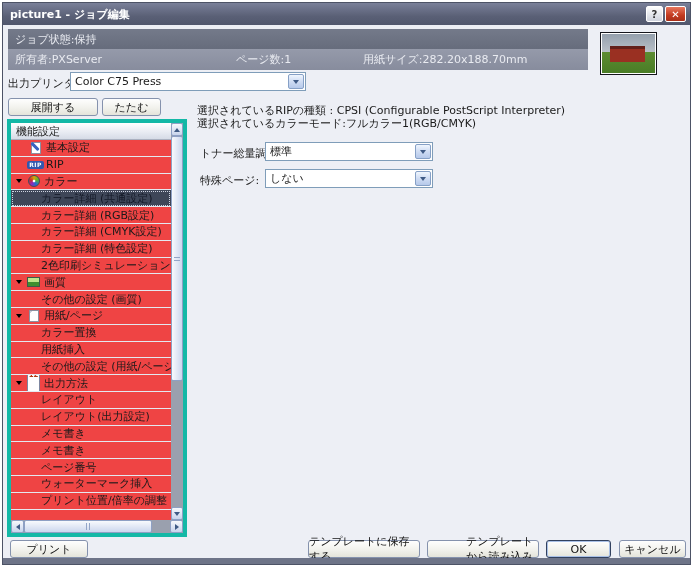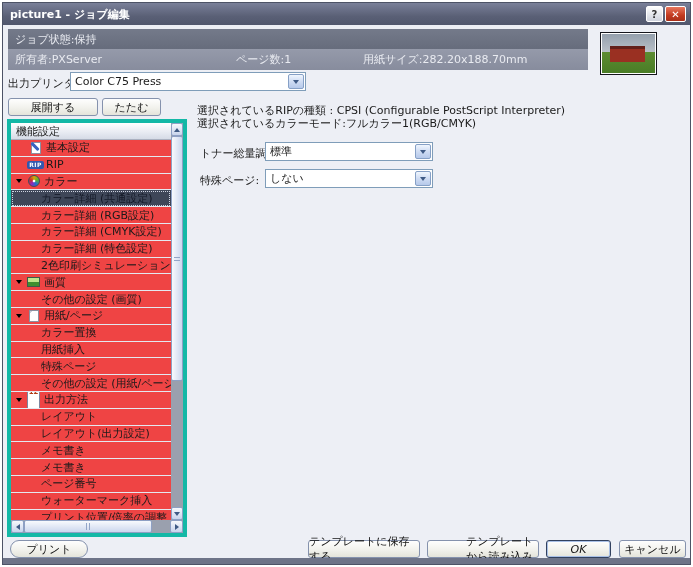--- a/index.html
+++ b/index.html
@@ -41,21 +41,21 @@
              background:linear-gradient(#f0f6fe,#cfdcf3 50%,#b6c9ea);border:1px solid #86a0c6;
              display:flex;align-items:center;justify-content:center;box-sizing:border-box;}
   .tri-down{width:0;height:0;border-left:3px solid transparent;border-right:3px solid transparent;border-top:4px solid #3f5a85;}
   .tri-up{width:0;height:0;border-left:3px solid transparent;border-right:3px solid transparent;border-bottom:4px solid #3f5a85;}
   .tri-left{width:0;height:0;border-top:3px solid transparent;border-bottom:3px solid transparent;border-right:4px solid #3f5a85;}
   .tri-right{width:0;height:0;border-top:3px solid transparent;border-bottom:3px solid transparent;border-left:4px solid #3f5a85;}
   
   .btn{position:absolute;height:18px;background:linear-gradient(180deg,#fefefe,#f3f3ee 50%,#e4e4da);
        border:1px solid #8592ad;border-radius:3px;box-sizing:border-box;
        display:flex;align-items:center;justify-content:center;font-size:11px;color:#111;cursor:default;}
-  .btn-focused{border-color:#32415f;box-shadow:inset 0 0 0 1px #a9c0e6;font-style:italic;}
+  .btn-focused{border-color:#32415f;box-shadow:inset 0 0 0 1px #a9c0e6;}
   .btn-expand{left:5px;top:95px;width:90px;}
   .btn-collapse{left:99px;top:95px;width:59px;}
   
   .listbox{position:absolute;left:4px;top:116px;width:180px;height:418px;background:#ef4444;
            border:4px solid #14b8a6;box-sizing:border-box;}
   .list-header{position:absolute;left:0;top:0;right:12px;height:17px;
                background:linear-gradient(#ffffff,#e9ecf3 55%,#d6dbe6);border-bottom:1px solid #aab0bf;
                display:flex;align-items:center;padding-left:5px;box-sizing:border-box;color:#222;}
   .rows{position:absolute;left:0;right:12px;top:17px;bottom:13px;overflow:hidden;}
   .tree-row{height:16.8px;display:flex;align-items:center;border-bottom:1px solid #e4e8f0;box-sizing:border-box;white-space:nowrap;overflow:hidden;}
@@ -96,21 +96,21 @@
   .hs-thumb::after{content:"";position:absolute;top:2px;bottom:2px;left:50%;width:5px;margin-left:-2px;
             background:repeating-linear-gradient(90deg,#93a5c8 0 1px,transparent 1px 3px);}
   
   .info-line1{position:absolute;left:194px;top:100px;}
   .info-line2{position:absolute;left:194px;top:113px;}
   .field-label-1{position:absolute;left:197px;top:143px;}
   .field-combo-1{left:262px;top:139px;width:168px;}
   .field-label-2{position:absolute;left:197px;top:170px;}
   .field-combo-2{left:262px;top:166px;width:168px;}
   
-  .btn-print{left:7px;top:537px;width:78px;border-radius:9px;}
+  .btn-print{left:7px;top:537px;width:78px;}
   .btn-save-template{left:305px;top:537px;width:112px;}
   .btn-load-template{left:424px;top:537px;width:112px;padding-left:38px;}
   .btn-ok{left:543px;top:537px;width:65px;}
   .btn-cancel{left:616px;top:537px;width:67px;}
 </style>
 </head>
 <body>
 
 <div id="canvas">
   <div class="window">
@@ -209,23 +209,20 @@
             </span>
             <span>用紙/ページ</span>
           </div>
           <div class="tree-row lvl2">
             <span>カラー置換</span>
           </div>
           <div class="tree-row lvl2">
             <span>用紙挿入</span>
           </div>
           <div class="tree-row lvl2">
-            <span>特殊ページ</span>
-          </div>
-          <div class="tree-row lvl2">
             <span>その他の設定 (用紙/ページ)</span>
           </div>
           <div class="tree-row group">
             <span class="expander">
               <span class="tri-down" style="border-top-color:#000"></span>
             </span>
             <span class="row-icon">
               <span class="ic-out">12</span>
             </span>
             <span>出力方法</span>

